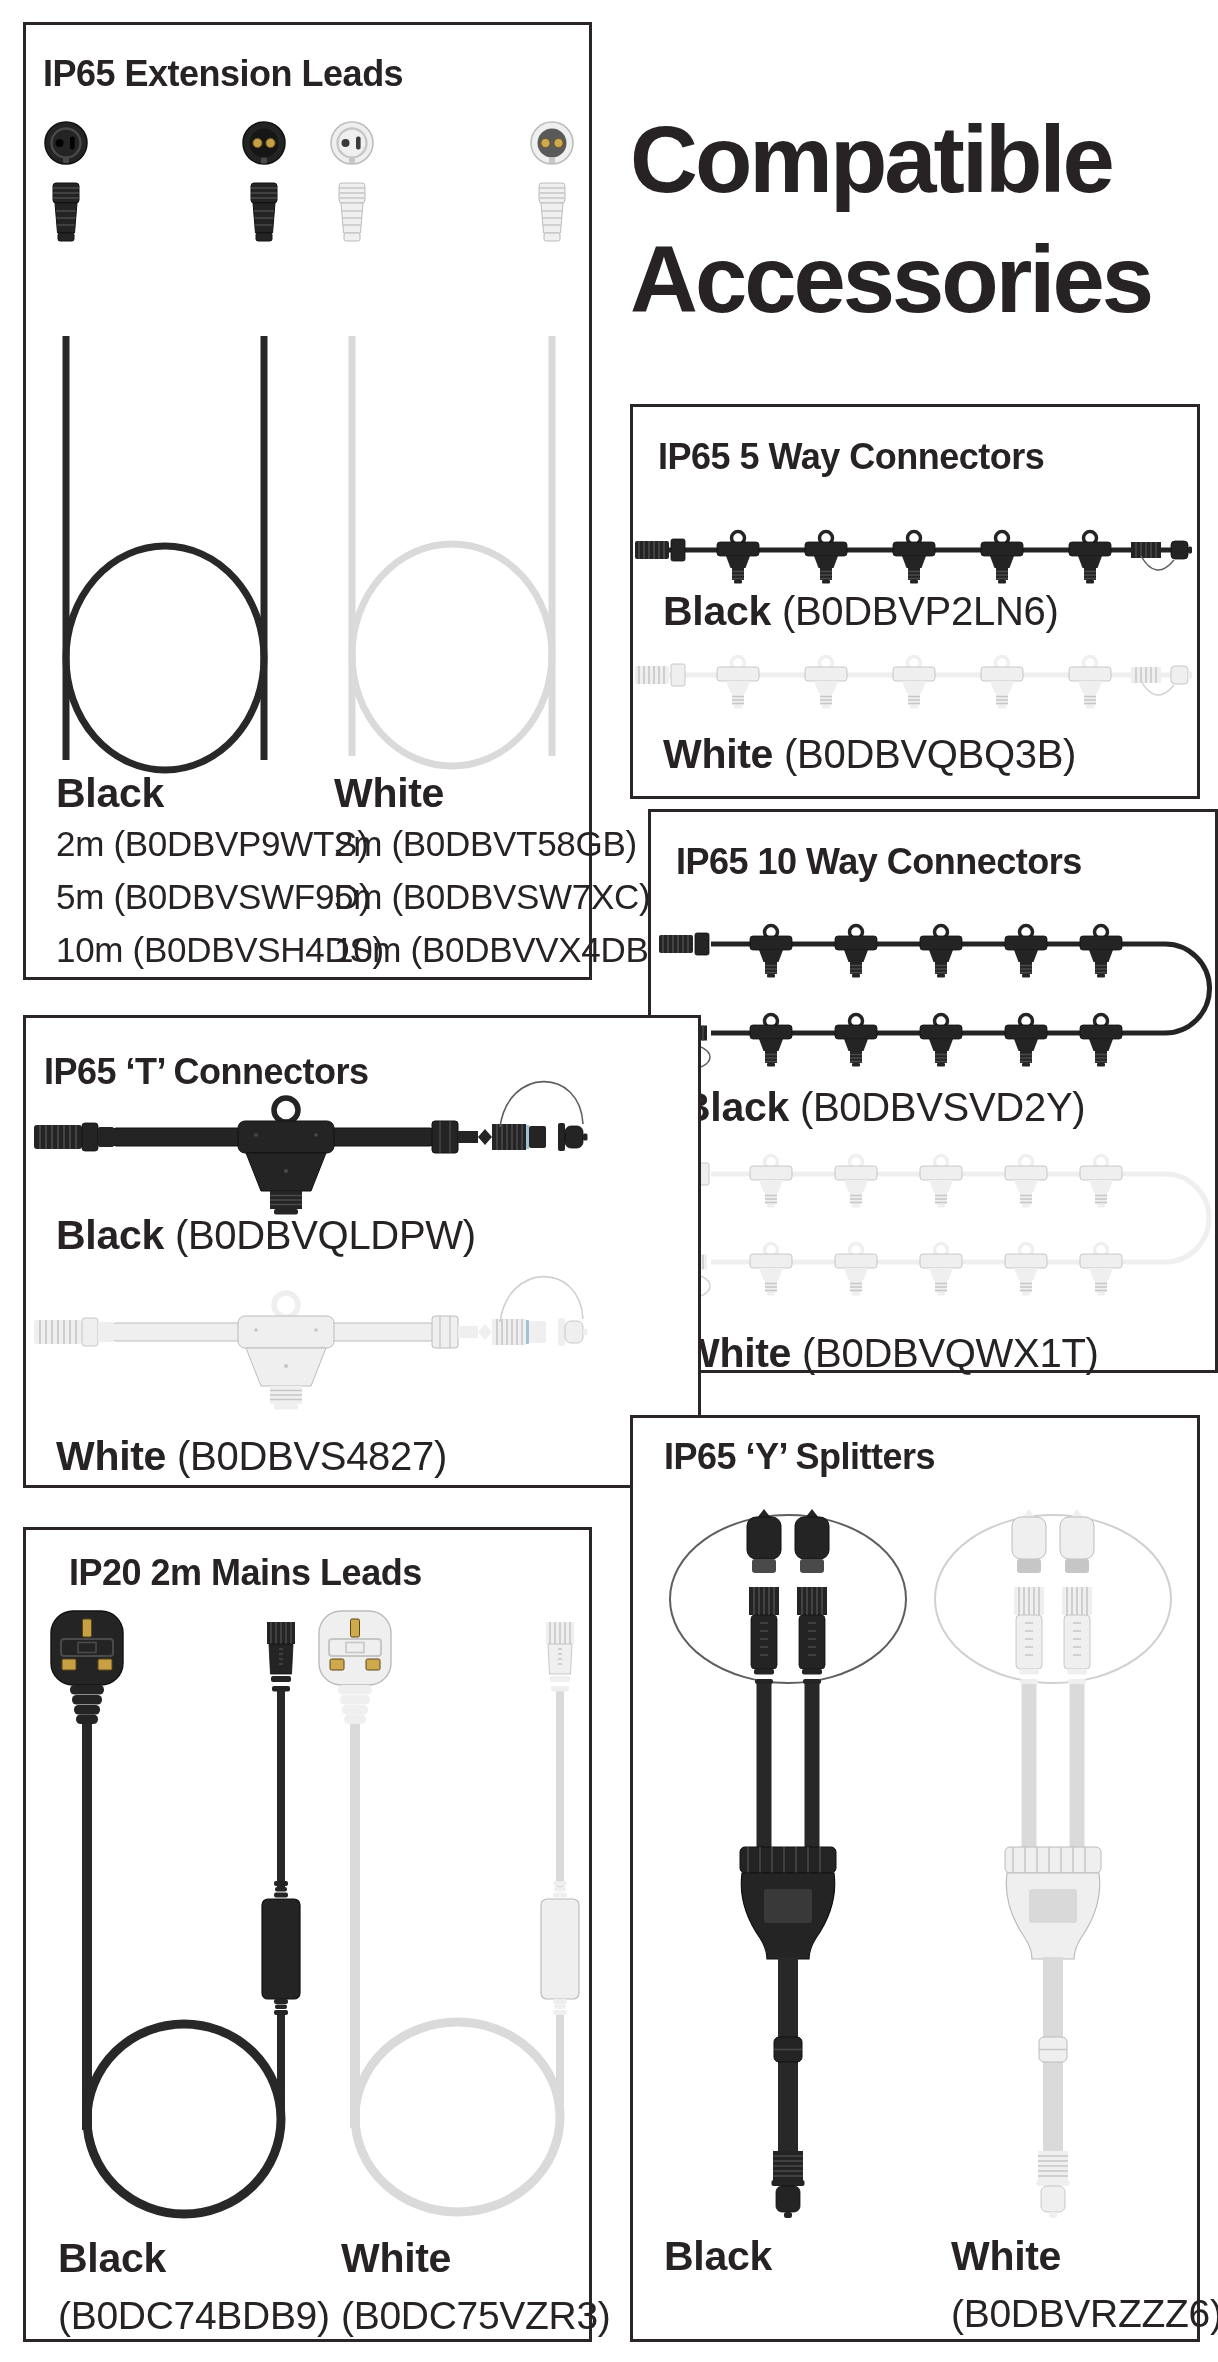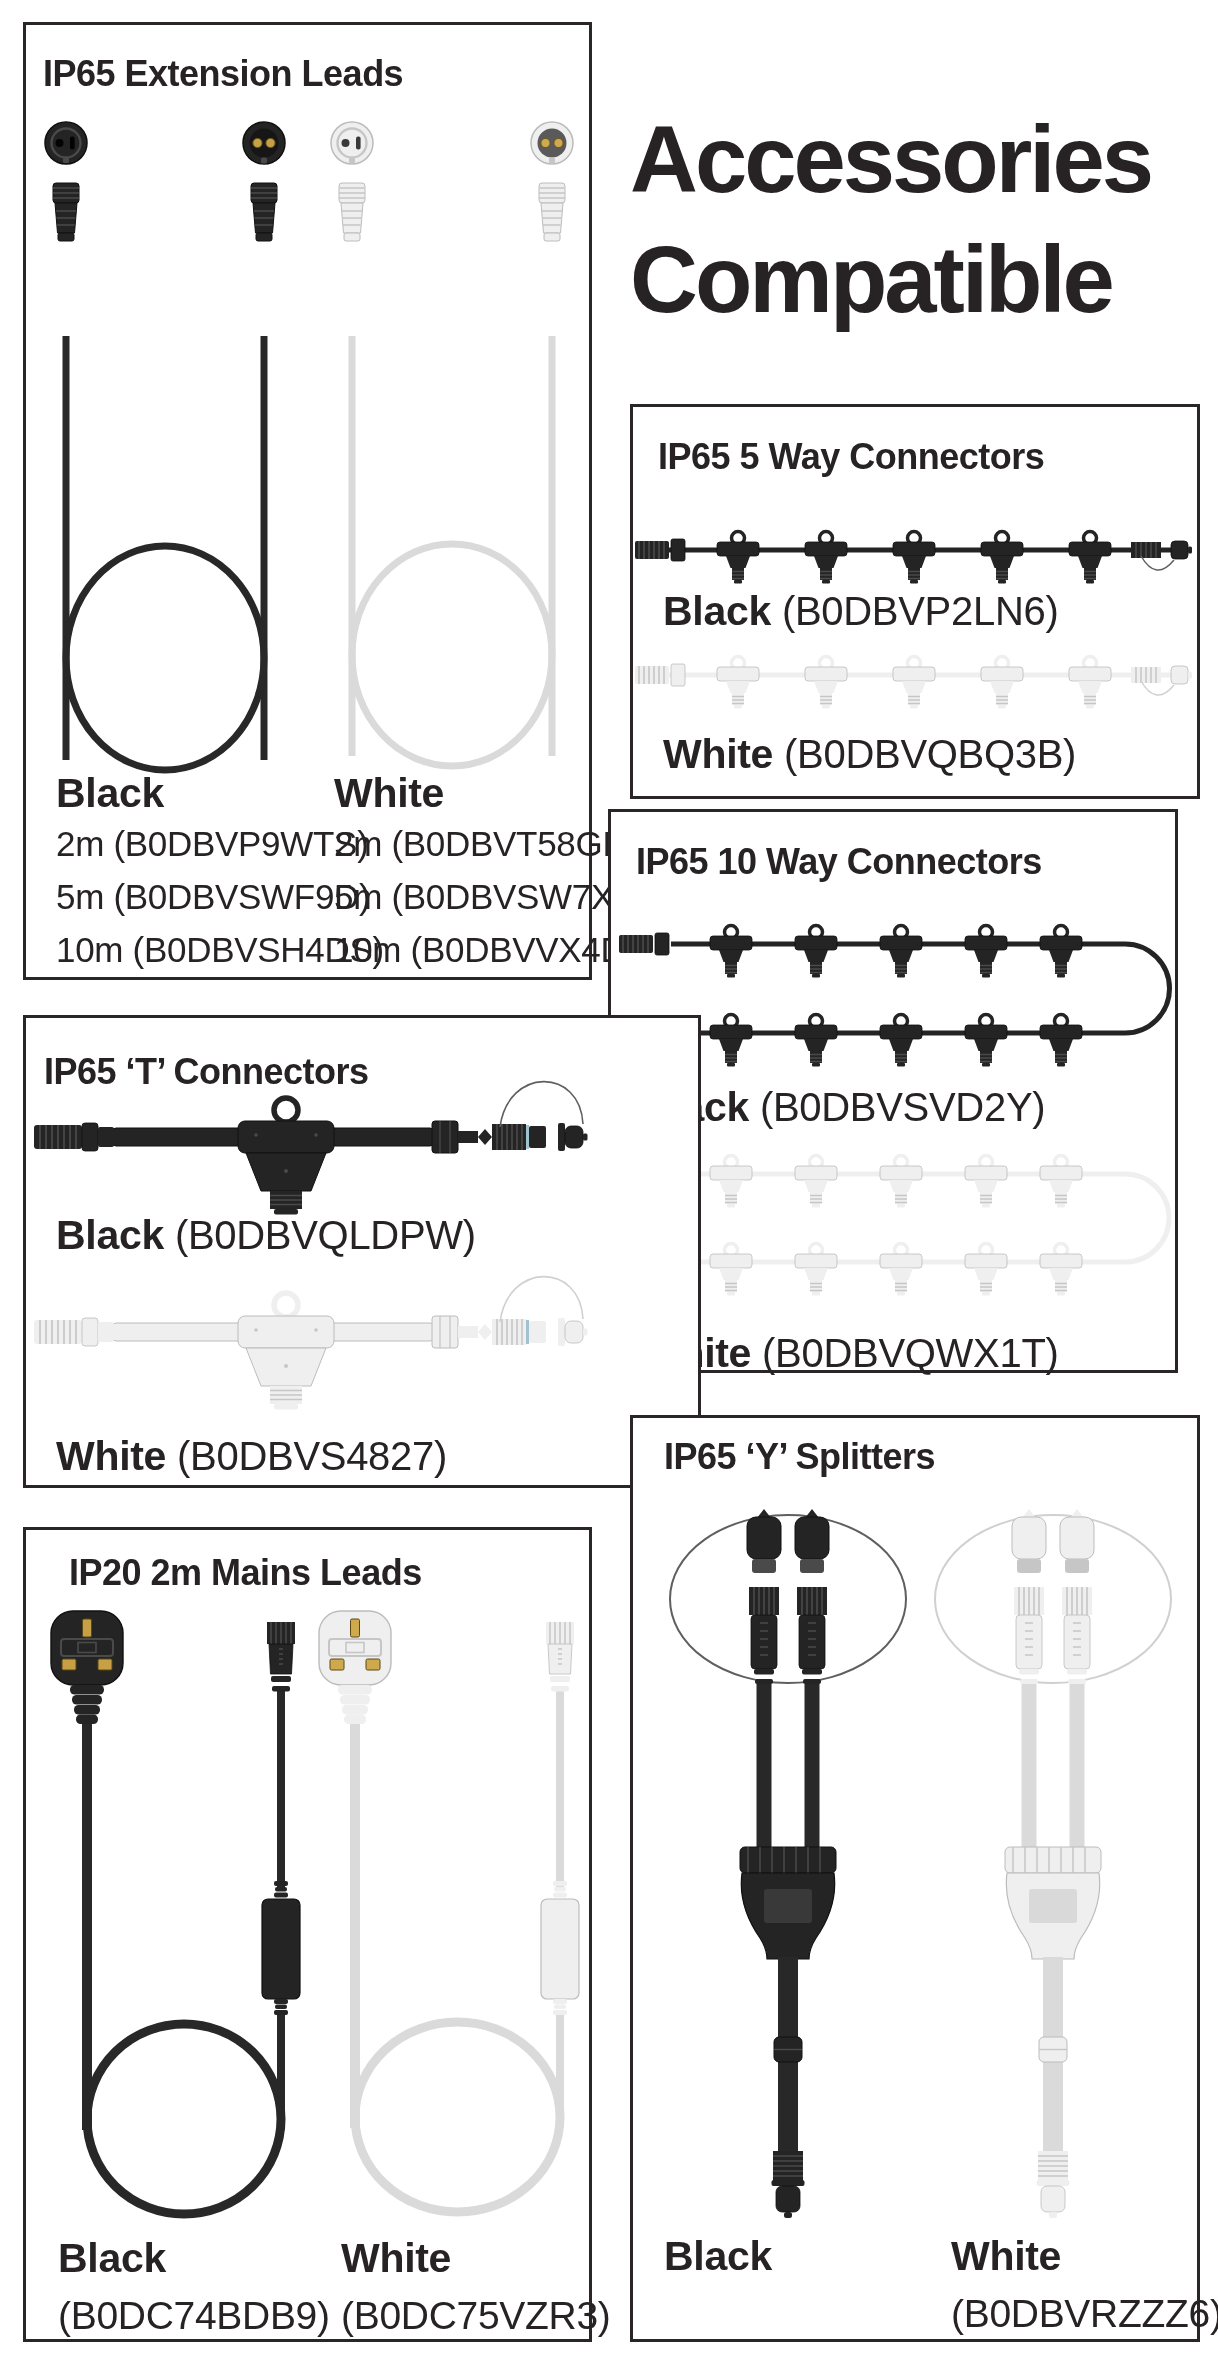--- a/index.html
+++ b/index.html
@@ -189,22 +189,22 @@
     <rect x="-15" y="642" width="30" height="29" fill="var(--c1)"></rect>
     <path d="M-15 647 h30 M-15 652 h30 M-15 657 h30 M-15 662 h30 M-15 667 h30" stroke="var(--c2)" stroke-width="1.5"></path>
     <rect x="-16.5" y="671" width="33" height="6" rx="2" fill="var(--c1)"></rect>
     <rect x="-12" y="677" width="24" height="26" rx="6" fill="var(--c1)" stroke="var(--st)" stroke-width="0.8"></rect>
     <rect x="-4" y="703" width="8" height="6" rx="2.5" fill="var(--c1)"></rect>
   </g>
 </defs>
 </svg>
 
 <div id="heading">
+  <div>Compatible</div>
   <div>Accessories</div>
-  <div>Compatible</div>
 </div>
 
 <section class="box" id="box-ext" style="left:23px;top:22px;width:569px;height:958px;">
   <h2 class="btitle" style="left:17px;top:28px;">IP65 Extension Leads</h2>
   <svg class="art" width="563" height="750" viewBox="0 0 563 750" style="top:95px;">
     <g class="pk">
       <path d="M40 216 V640" stroke="var(--cab)" stroke-width="7" fill="none"></path>
       <path d="M238 216 V640" stroke="var(--cab)" stroke-width="7" fill="none"></path>
       <ellipse cx="139" cy="538" rx="99" ry="112" fill="none" stroke="var(--cab)" stroke-width="7"></ellipse>
       <use href="#face-f" transform="translate(40,23)"></use>
@@ -261,21 +261,21 @@
     </g>
   </svg>
   <div class="pline" style="left:30px;top:181px;">
     <span class="bld">Black</span><span class="code">(B0DBVP2LN6)</span>
   </div>
   <div class="pline" style="left:30px;top:324px;">
     <span class="bld">White</span><span class="code">(B0DBVQBQ3B)</span>
   </div>
 </section>
 
-<section class="box" id="box-10way" style="left:608px;top:809px;width:570px;height:564px;">
+<section class="box" id="box-10way" style="left:648px;top:809px;width:570px;height:564px;">
   <h2 class="btitle" style="left:25px;top:29px;">IP65 10 Way Connectors</h2>
   <svg class="art" width="564" height="558" viewBox="0 0 564 558">
     <g class="pk">
       <path d="M60 132 H514" stroke="var(--c1)" stroke-width="5"></path>
       <path d="M514 132 a44.5 44.5 0 0 1 0 89" fill="none" stroke="var(--c1)" stroke-width="5"></path>
       <path d="M60 221 H514" stroke="var(--c1)" stroke-width="5"></path>
       <g transform="translate(0,132)">
         <use href="#endL" transform="translate(8,0)"></use>
         <use href="#tdrop" transform="translate(120,0)"></use>
           <use href="#tdrop" transform="translate(205,0)"></use>

